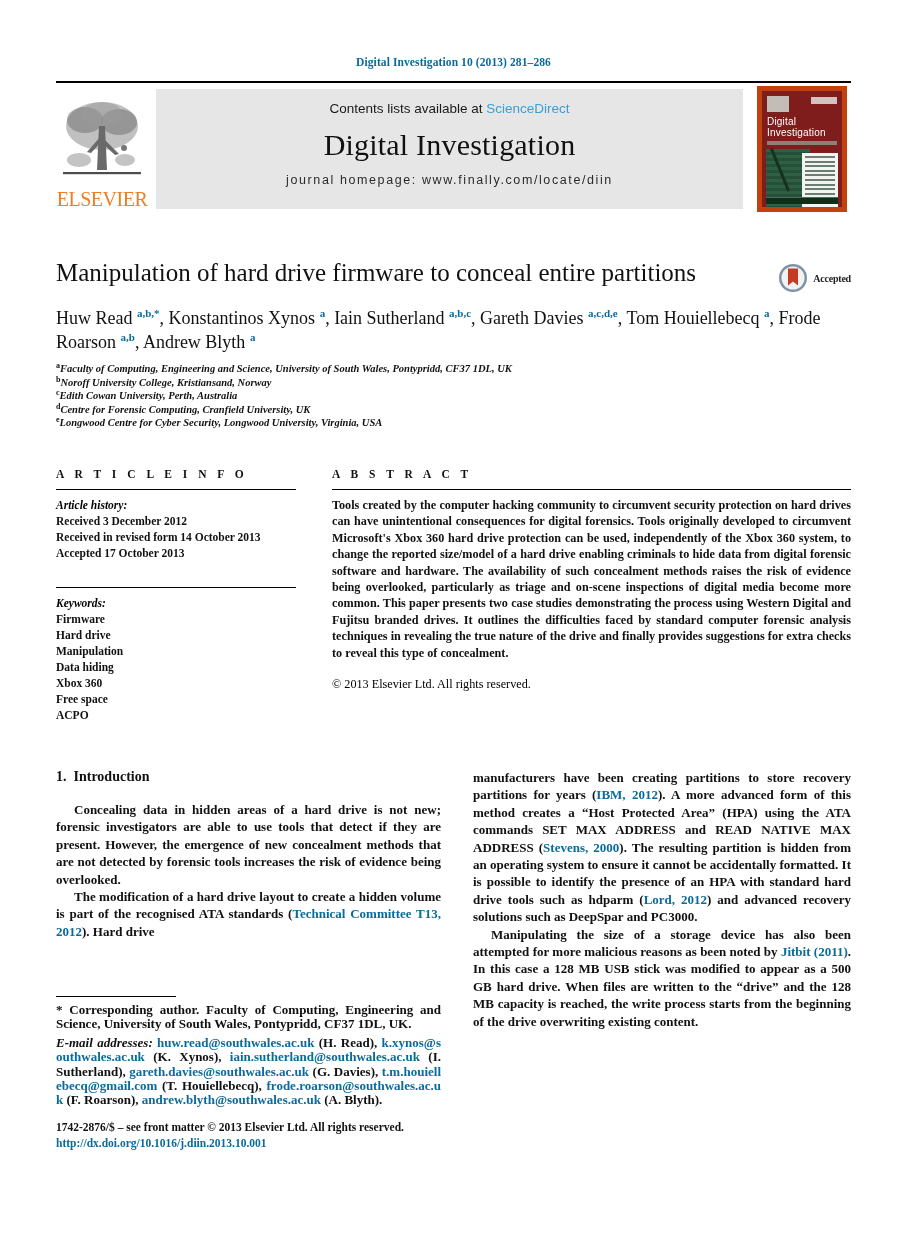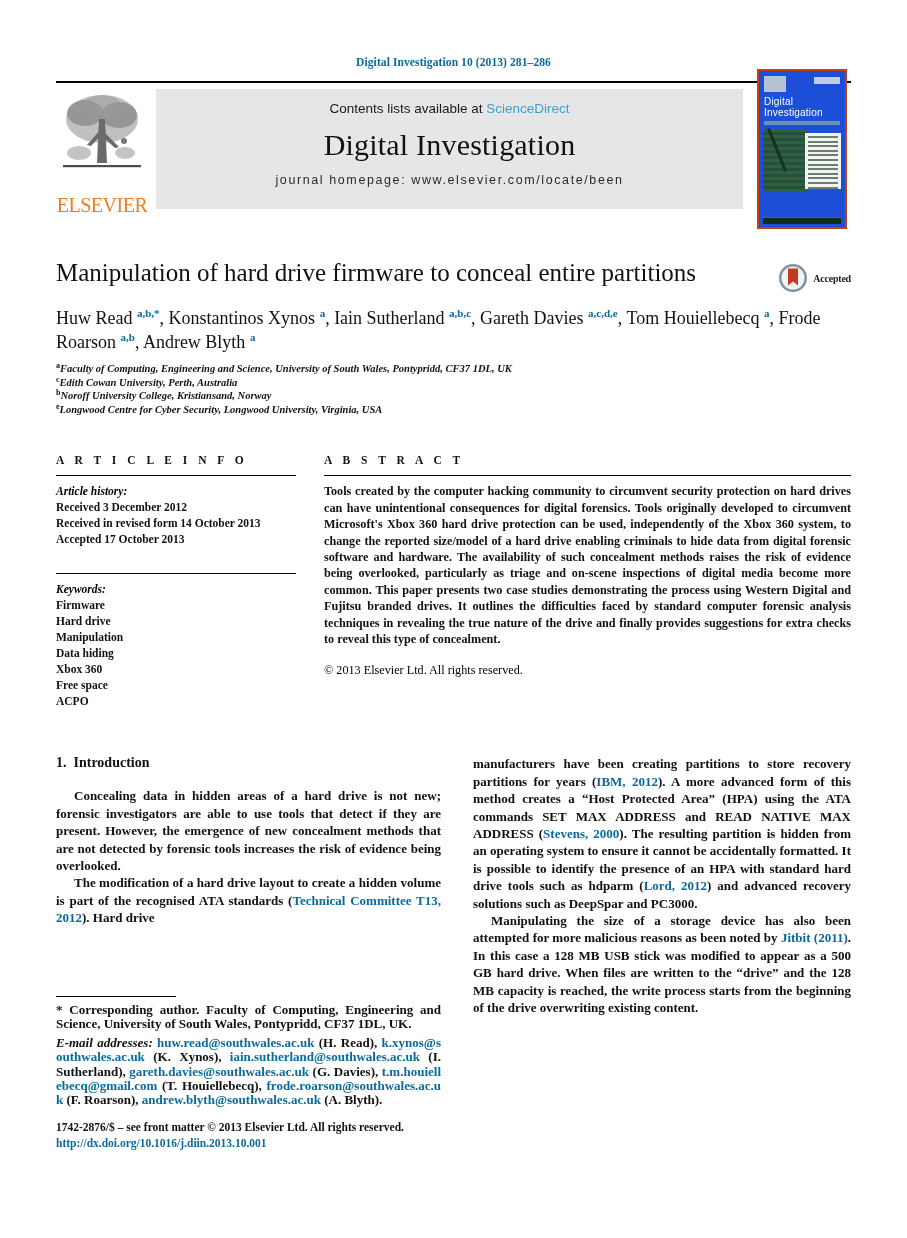--- a/index.html
+++ b/index.html
@@ -41,21 +41,21 @@
     padding-top: 0;
     display: flex;
     align-items: stretch;
     height: 132px;
   }
   .logo-cell {
     width: 92px;
     flex: 0 0 92px;
     display: flex;
     flex-direction: column;
-    justify-content: space-between;
+    justify-content: center;
     align-items: center;
     padding-top: 6px;
   }
   .tree-svg { display:block; }
   .elsevier-word {
     font-family: "Liberation Serif", serif;
     font-size: 20px;
     font-weight: normal;
     color: #ef7d22;
     letter-spacing: -0.5px;
@@ -96,23 +96,23 @@
   .cover-cell {
     width: 98px;
     flex: 0 0 98px;
     margin-left: 10px;
     display: flex;
     align-items: center;
     justify-content: center;
   }
   .cover {
     width: 90px;
-    height: 160px;
-    background: #1d4ed8;
-    border: 2px solid #c2410c;
+    height: 126px;
+    background: #7f1d1d;
+    border: 5px solid #c2410c;
     position: relative;
     overflow: hidden;
     box-sizing: border-box;
   }
   .cover .cv-elsevier {
     position: absolute; top: 5px; left: 5px;
     width: 22px; height: 16px;
     background: #cfd8d2;
     opacity: .85;
   }
@@ -217,21 +217,21 @@
     font-style: normal;
     font-size: 8px;
     vertical-align: super;
     line-height: 0;
   }
 
   
   .info-abstract {
     margin: 38px 56px 0 56px;
     display: flex;
-    gap: 28px;
+    gap: 36px;
   }
   .col-info { width: 240px; flex: 0 0 240px; }
   .col-abs  { flex: 1 1 auto; }
 
   .sec-head {
     font-family: "Liberation Serif", serif;
     font-weight: bold;
     font-size: 11.5px;
     letter-spacing: 4px;
     color: #111;
@@ -369,21 +369,21 @@
         </g>
       </svg>
       <div class="elsevier-word">ELSEVIER</div>
     </div>
 
     <div class="banner-center">
       <div class="contents-line">
         <span>Contents lists available at </span><span class="sd">ScienceDirect</span>
       </div>
       <div class="journal-title">Digital Investigation</div>
-      <div class="homepage-line">journal homepage: www.elsevier.com/locate/been</div>
+      <div class="homepage-line">journal homepage: www.finally.com/locate/diin</div>
     </div>
 
     <div class="cover-cell">
       <div class="cover">
         <div class="cv-elsevier"></div>
         <div class="cv-badge"></div>
         <div class="cv-title">
           <span>Digital</span><br>
           <span>Investigation</span>
         </div>
@@ -418,22 +418,23 @@
         <path d="M10 5.5 h10 v17 l-5 -4 -5 4 Z" fill="#c23b22"></path>
       </svg>
       <span class="cm-label">Accepted</span>
     </div>
   </div>
 
   <div class="authors">Huw Read <sup>a,b,*</sup>, Konstantinos Xynos <sup>a</sup>, Iain Sutherland <sup>a,b,c</sup>, Gareth Davies <sup>a,c,d,e</sup>, Tom Houiellebecq <sup>a</sup>, Frode Roarson <sup>a,b</sup>, Andrew Blyth <sup>a</sup></div>
 
   <div class="affiliations">
     <div><sup>a</sup><span>Faculty of Computing, Engineering and Science, University of South Wales, Pontypridd, CF37 1DL, UK</span></div>
+    <div><sup>b</sup><span>Noroff University College, Kristiansand, Norway</span></div>
     <div><sup>c</sup><span>Edith Cowan University, Perth, Australia</span></div>
-    <div><sup>b</sup><span>Noroff University College, Kristiansand, Norway</span></div>
+    <div><sup>d</sup><span>Centre for Forensic Computing, Cranfield University, UK</span></div>
     <div><sup>e</sup><span>Longwood Centre for Cyber Security, Longwood University, Virginia, USA</span></div>
   </div>
 
   <div class="info-abstract">
 
     <div class="col-info">
       <div class="sec-head">A R T I C L E   I N F O</div>
       <div class="rule"></div>
       <div class="it-label">Article history:</div>
       <div class="info-line">Received 3 December 2012</div>

